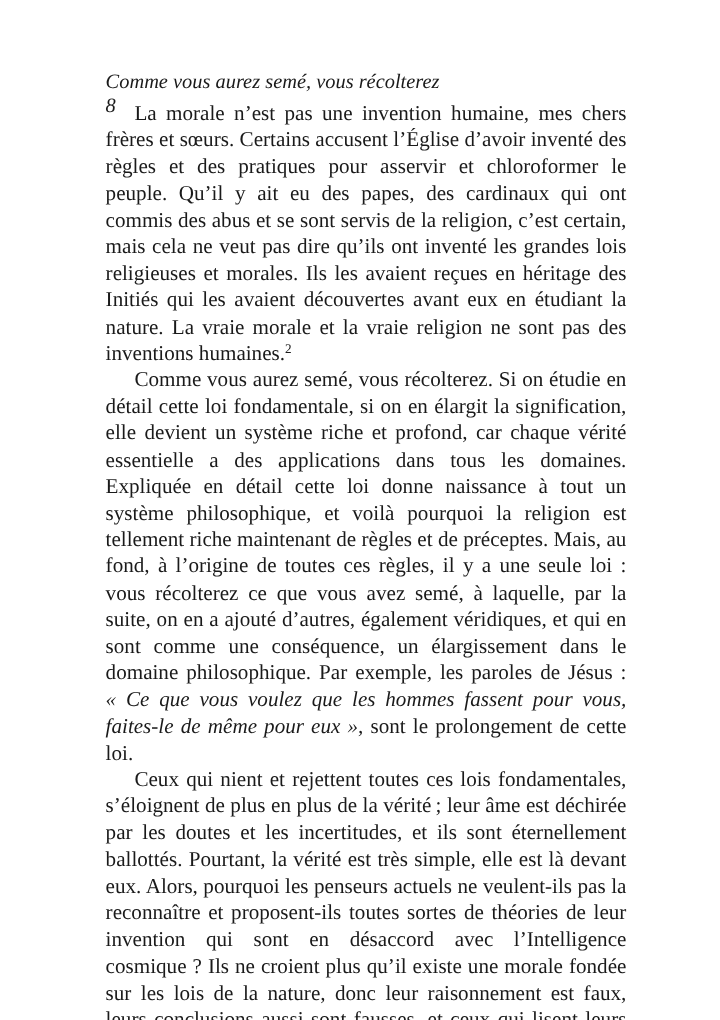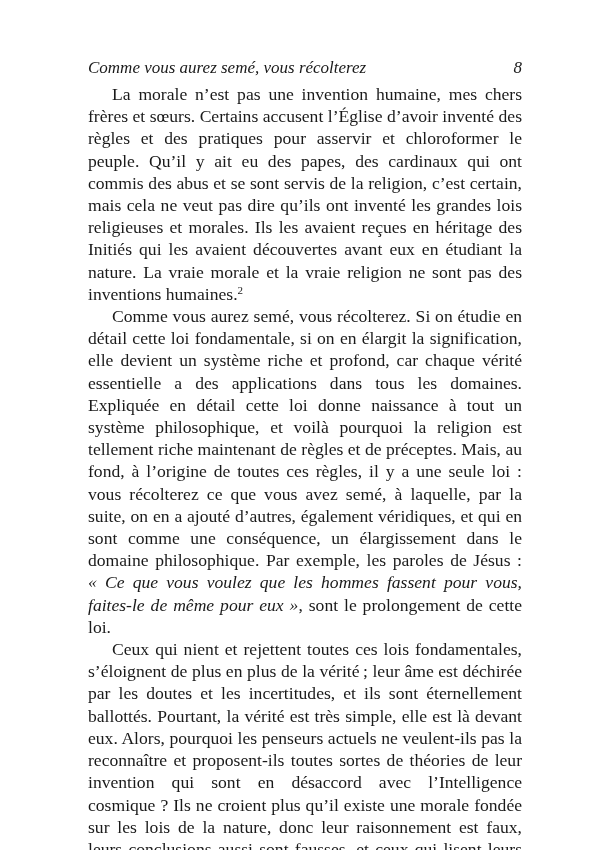--- a/index.html
+++ b/index.html
@@ -5,20 +5,21 @@
   html, body { margin: 0; padding: 0; background: #ffffff; }
   body { width: 600px; height: 850px; position: relative; overflow: hidden; }
   .page {
     position: absolute; left: 88px; top: 58px; width: 434px;
     font-family: "Liberation Serif", serif; color: #1a1a1a;
   }
   .running-head {
     display: flex; justify-content: space-between; align-items: baseline;
     font-style: italic; font-size: 17px; line-height: 20px; height: 22px;
     margin-bottom: 3px;
+    flex-direction: column;
   }
   .body-text { font-size: 17.6px; line-height: 22.2px; }
   .body-text p { margin: 0; text-align: justify; text-align-last: left; hyphens: manual; }
   .body-text p.indent { text-indent: 24px; }
   .body-text p.first { text-indent: 0; }
   sup { font-size: 11px; line-height: 0; vertical-align: 6px; }
   em { }
 </style>
 </head>
 <body>

